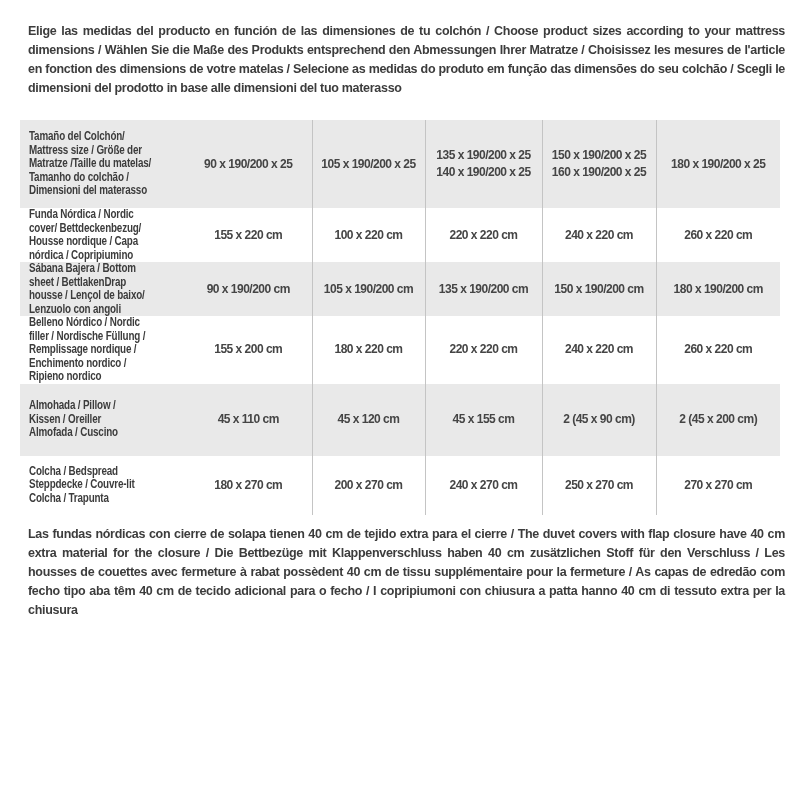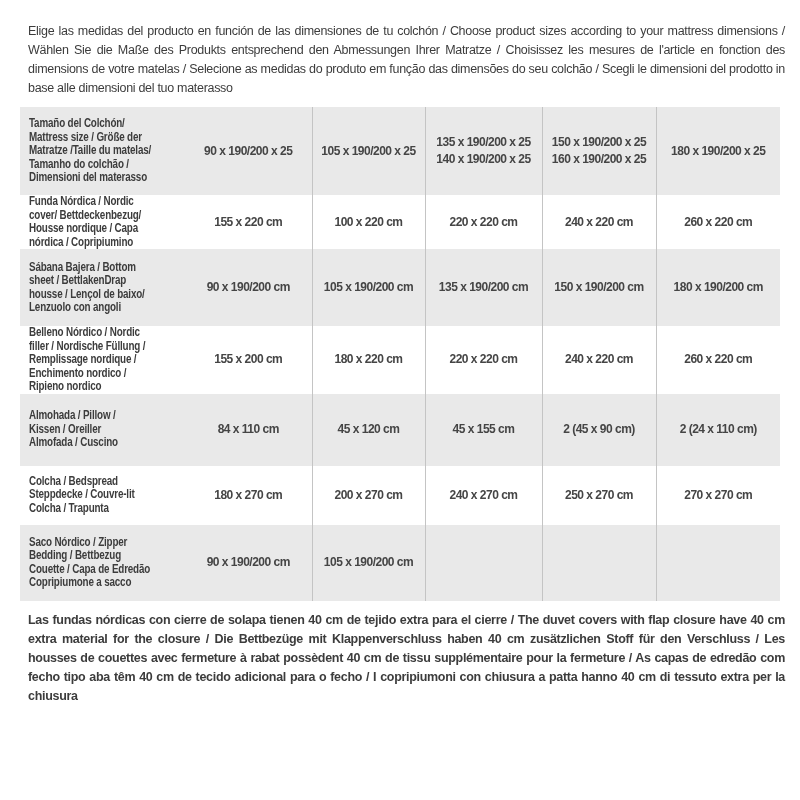--- a/index.html
+++ b/index.html
@@ -12,31 +12,31 @@
     font-family: "Liberation Sans", sans-serif;
   }
   .page {
     width: 800px;
     height: 800px;
     position: relative;
   }
   .intro {
     margin: 22px 15px 0 28px;
     font-size: 12.5px;
-    font-weight: 400;
+    font-weight: 700;
     line-height: 19px;
     letter-spacing: -0.3px;
     color: var(--text, #3c3c3c);
     text-align: justify;
   }
   .size-table {
     border-collapse: collapse;
     table-layout: fixed;
     width: 760px;
-    margin: 9px 20px 0 20px;
+    margin: 22px 20px 0 20px;
   }
   .size-table col.c-label { width: 165px; }
   .size-table col.c1 { width: 127px; }
   .size-table col.c2 { width: 113px; }
   .size-table col.c3 { width: 117px; }
   .size-table col.c4 { width: 114px; }
   .size-table col.c5 { width: 124px; }
   .size-table tr:nth-child(odd) { background: var(--row-alt-bg, #e9e9e9); }
   .size-table td {
     vertical-align: middle;
@@ -62,21 +62,21 @@
     font-weight: 700;
     font-size: 12px;
     letter-spacing: -0.5px;
     line-height: 17px;
     white-space: pre-line;
   }
   td.val + td.val { border-left: 1px solid var(--divider, #c4c4c4); }
   tr.r1 { height: 88px; }
   tr.r2 { height: 51px; }
   tr.r3 { height: 74px; }
-  tr.r4 { height: 77px; }
+  tr.r4 { height: 54px; }
   tr.r5 { height: 61px; }
   tr.r6 { height: 72px; }
   tr.r7 { height: 59px; }
   tr.r8 { height: 76px; }
   .note {
     margin: 10px 15px 0 28px;
     font-size: 12.5px;
     font-weight: 700;
     line-height: 19px;
     letter-spacing: -0.3px;
@@ -156,49 +156,36 @@
         <td class="val">220 x 220 cm</td>
         <td class="val">240 x 220 cm</td>
         <td class="val">260 x 220 cm</td>
       </tr>
       <tr class="r6">
         <td class="label">
             <div class="cond">Almohada  / Pillow /
 Kissen / Oreiller
 Almofada / Cuscino</div>
           </td>
-        <td class="val">84 x 110 cm</td>
+        <td class="val">45 x 110 cm</td>
         <td class="val">45 x 120 cm</td>
         <td class="val">45 x 155 cm</td>
         <td class="val">2 (45 x 90 cm)</td>
-        <td class="val">2 (24 x 110 cm)</td>
+        <td class="val">2 (45 x 200 cm)</td>
       </tr>
       <tr class="r7">
         <td class="label">
             <div class="cond">Colcha / Bedspread
 Steppdecke / Couvre-lit
 Colcha / Trapunta</div>
           </td>
         <td class="val">180 x 270 cm</td>
         <td class="val">200 x 270 cm</td>
         <td class="val">240 x 270 cm</td>
         <td class="val">250 x 270 cm</td>
         <td class="val">270 x 270 cm</td>
       </tr>
-      <tr class="r8">
-        <td class="label">
-            <div class="cond">Saco Nórdico / Zipper
-Bedding / Bettbezug
-Couette  / Capa de Edredão
-Copripiumone a sacco</div>
-          </td>
-        <td class="val">90 x 190/200 cm</td>
-        <td class="val">105 x 190/200 cm</td>
-        <td class="val"></td>
-        <td class="val"></td>
-        <td class="val"></td>
-      </tr>
     </tbody>
   </table>
 
   <p class="note">Las fundas nórdicas con cierre de solapa tienen 40 cm de tejido extra para el cierre  / The duvet covers with flap closure have 40 cm extra material for the closure / Die Bettbezüge mit Klappenverschluss haben 40 cm zusätzlichen Stoff für den Verschluss / Les housses de couettes avec fermeture à rabat possèdent 40 cm de tissu supplémentaire pour la fermeture / As capas de edredão com fecho tipo aba têm 40 cm de tecido adicional para o fecho / I copripiumoni con chiusura a patta hanno 40 cm di tessuto extra per la chiusura</p>
 
 </div>
 
 </body></html>

